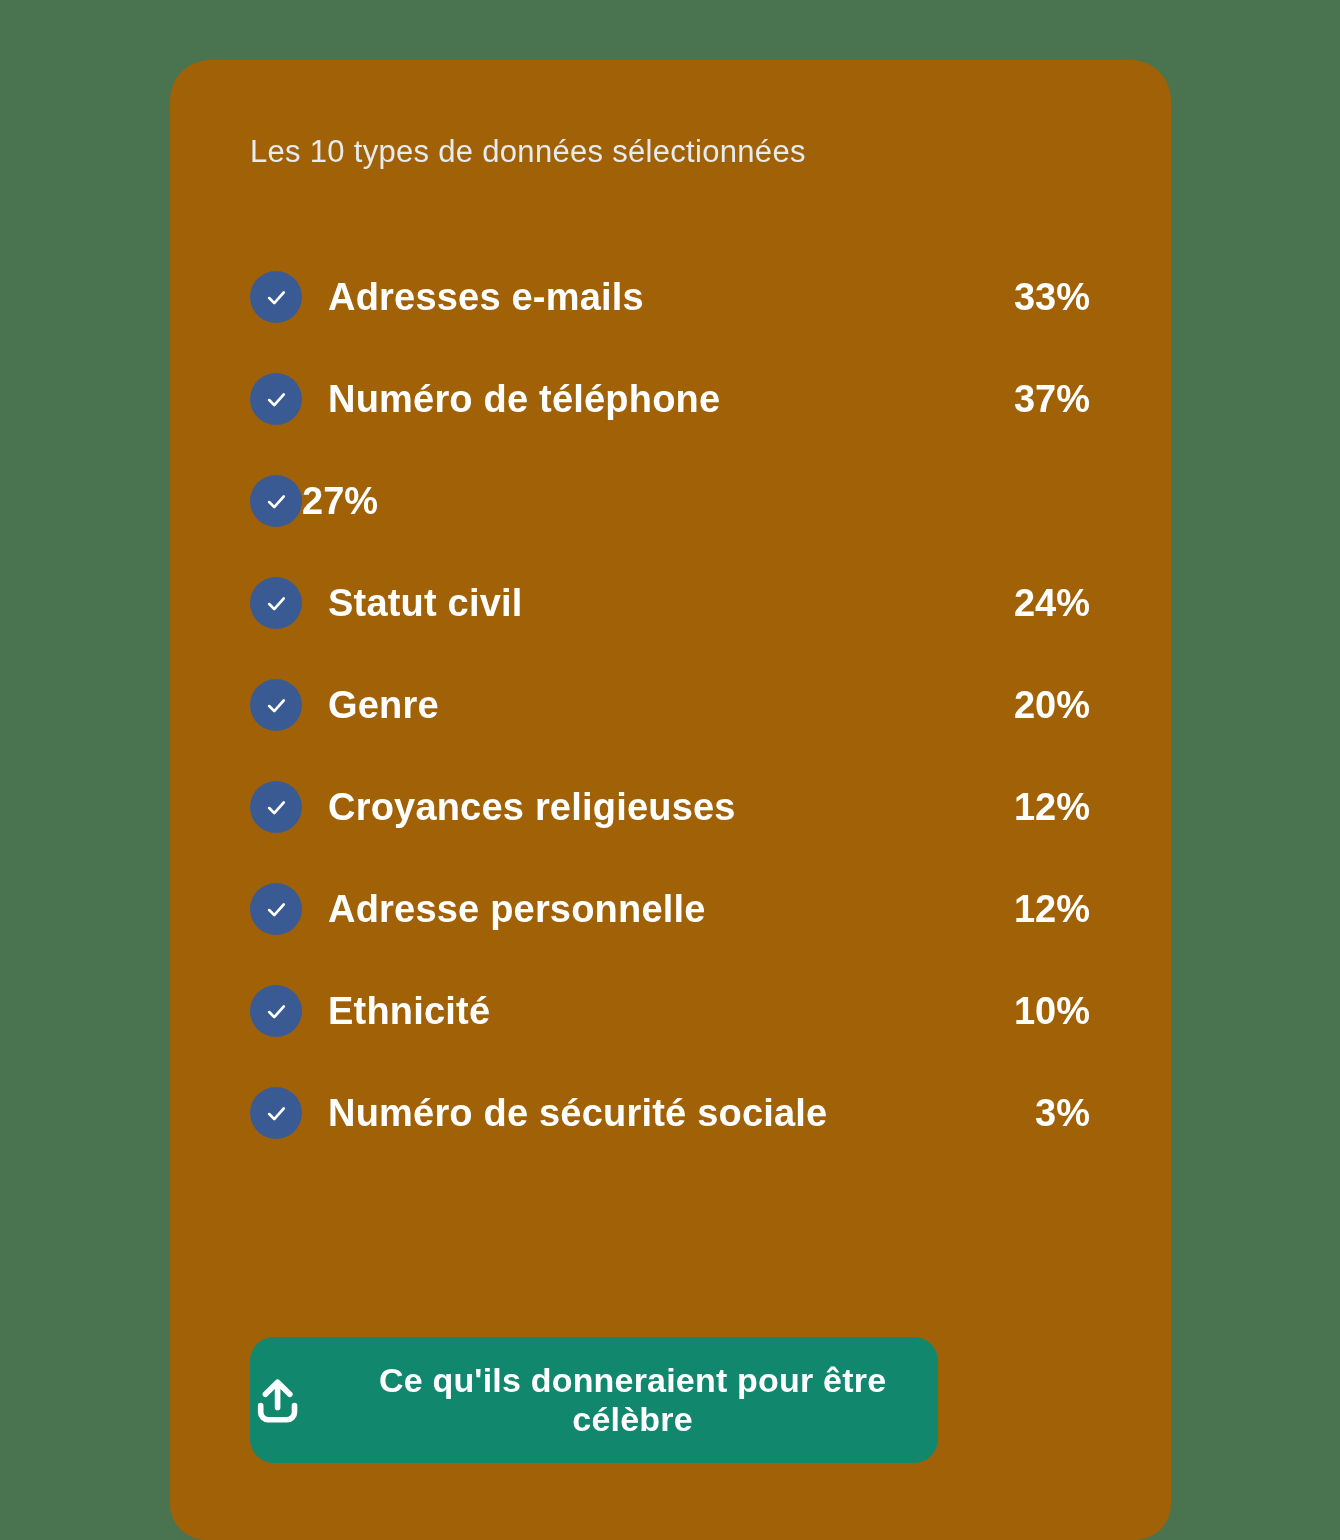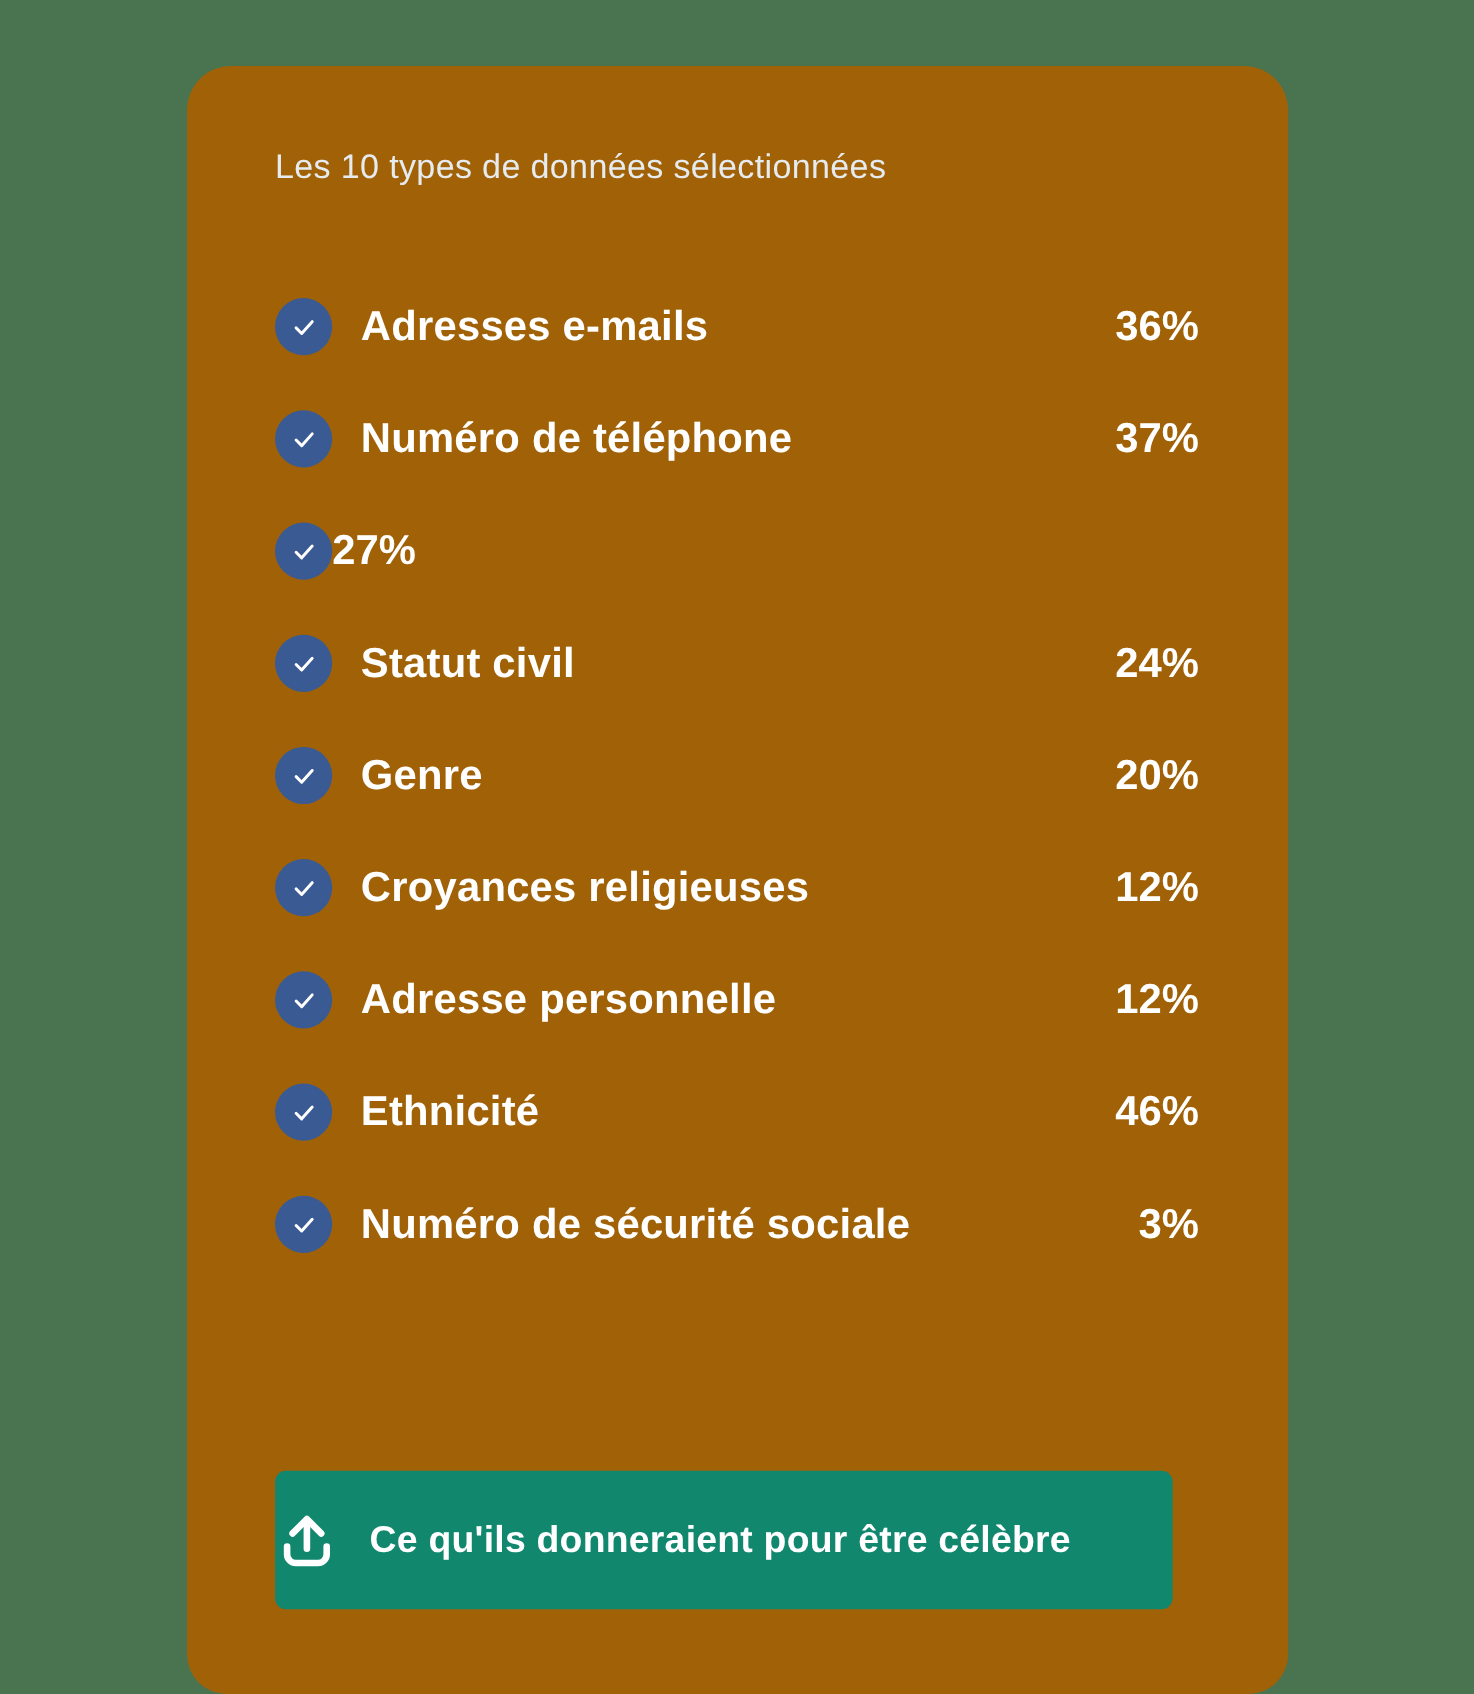--- a/index.html
+++ b/index.html
@@ -55,26 +55,27 @@
   }
   .row-value {
     font-size: 38px;
     font-weight: 700;
     color: #ffffff;
     flex: 0 0 auto;
   }
   .share-button {
     position: absolute;
     left: 80px; top: 1277px;
-    width: 816px; height: 126px;
+    width: 688px; height: 126px;
     background: #11876e;
     border: none;
-    border-radius: 10px;
+    border-radius: 24px;
     display: flex;
     align-items: center;
+    justify-content: center;
     gap: 34px;
     color: #ffffff;
     font-family: "Liberation Sans", sans-serif;
     font-size: 34px;
     font-weight: 700;
     letter-spacing: 0.2px;
     cursor: pointer;
   }
   .share-button svg { display: block; }
   .check svg { display: block; }
@@ -86,21 +87,21 @@
   <div class="card-title">Les 10 types de données sélectionnées</div>
 
   <div class="rows">
   <div class="row">
     <span class="check">
       <svg width="27" height="27" viewBox="0 0 24 24" fill="none" stroke="#ffffff" stroke-width="2.4" stroke-linecap="round" stroke-linejoin="round">
         <polyline points="5.5,12.5 10,17 18.5,7.5"></polyline>
       </svg>
     </span>
     <span class="row-label">Adresses e-mails</span>
-    <span class="row-value">36%</span>
+    <span class="row-value">33%</span>
   </div>
 
   <div class="row">
     <span class="check">
       <svg width="27" height="27" viewBox="0 0 24 24" fill="none" stroke="#ffffff" stroke-width="2.4" stroke-linecap="round" stroke-linejoin="round">
         <polyline points="5.5,12.5 10,17 18.5,7.5"></polyline>
       </svg>
     </span>
     <span class="row-label">Numéro de téléphone</span>
     <span class="row-value">37%</span>
@@ -156,21 +157,21 @@
     <span class="row-value">12%</span>
   </div>
 
   <div class="row">
     <span class="check">
       <svg width="27" height="27" viewBox="0 0 24 24" fill="none" stroke="#ffffff" stroke-width="2.4" stroke-linecap="round" stroke-linejoin="round">
         <polyline points="5.5,12.5 10,17 18.5,7.5"></polyline>
       </svg>
     </span>
     <span class="row-label">Ethnicité</span>
-    <span class="row-value">46%</span>
+    <span class="row-value">10%</span>
   </div>
 
   <div class="row">
     <span class="check">
       <svg width="27" height="27" viewBox="0 0 24 24" fill="none" stroke="#ffffff" stroke-width="2.4" stroke-linecap="round" stroke-linejoin="round">
         <polyline points="5.5,12.5 10,17 18.5,7.5"></polyline>
       </svg>
     </span>
     <span class="row-label">Numéro de sécurité sociale</span>
     <span class="row-value">3%</span>

